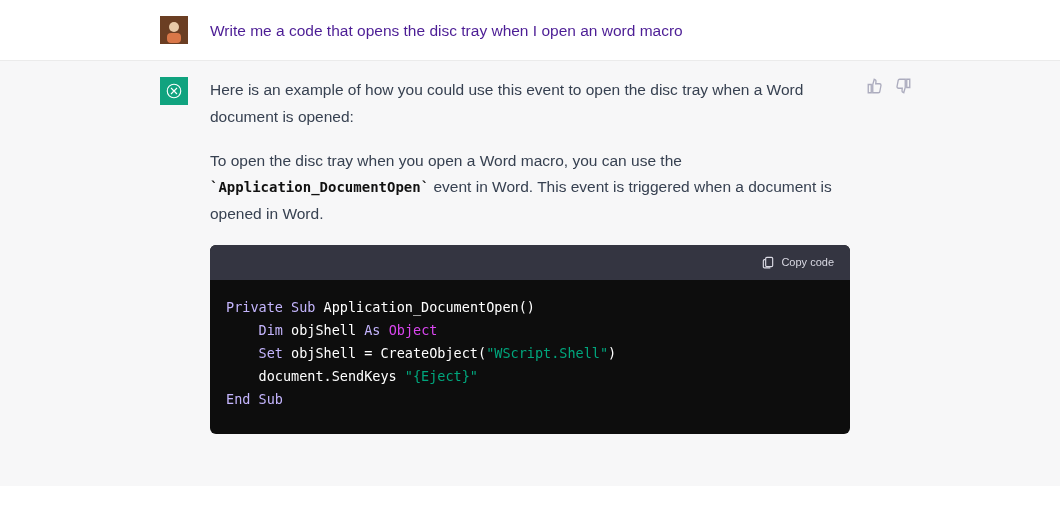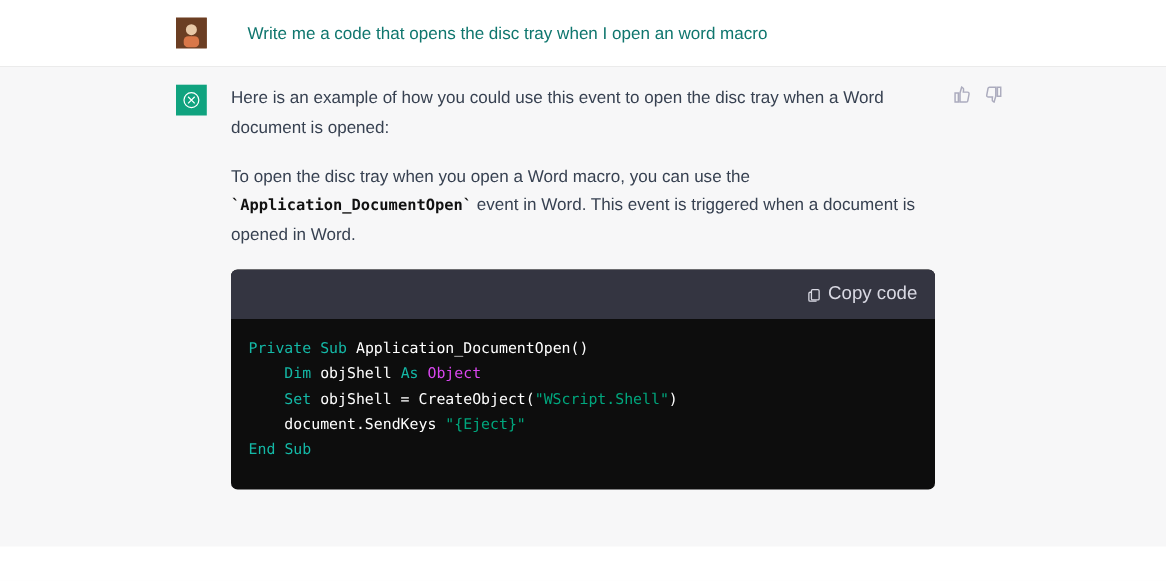--- a/index.html
+++ b/index.html
@@ -6,29 +6,29 @@
     body { font-family:-apple-system,BlinkMacSystemFont,"Segoe UI",Helvetica,Arial,sans-serif; background:#fff; color:#374151; width:1060px; }
     .row { display:flex; padding:16px 120px 16px 160px; }
     .user-row { background:#fff; border-bottom:1px solid rgba(0,0,0,0.08); }
     .assistant-row { background:#f7f7f8; }
     .avatar { width:28px; height:28px; flex-shrink:0; margin-right:22px; display:flex; align-items:center; justify-content:center; }
     .user-avatar { background:#7a4a2a; }
     .user-avatar svg { width:28px; height:28px; }
     .assistant-avatar { background:#10a37f; }
     .assistant-avatar svg { width:18px; height:18px; }
     .content { flex:1; font-size:15.5px; line-height:1.7; color:#374151; max-width:640px; }
-    .prompt { padding-top:2px; color:#0f766e;margin-left:15px; }
+    .prompt { padding-top:2px; color:#4c1d95; }
     .para { margin-bottom:18px; }
     .inline-code { font-family:Consolas,Menlo,monospace; font-size:14px; font-weight:600; color:#111; }
     .codeblock { background:#0d0d0d; border-radius:6px; overflow:hidden; margin-bottom:36px; }
-    .codeheader { background:#343541; display:flex; justify-content:flex-end; align-items:center; padding:8px 16px; color:#d9d9e3; font-size:17px; }
+    .codeheader { background:#343541; display:flex; justify-content:flex-end; align-items:center; padding:8px 16px; color:#d9d9e3; font-size:11px; }
     .copybtn { display:flex; align-items:center; gap:6px; cursor:pointer; color:#d9d9e3; }
     .copybtn svg { width:14px; height:14px; }
     .codebody { padding:16px 16px 24px 16px; font-family:Consolas,Menlo,monospace; font-size:13.5px; line-height:1.7; color:#fff; white-space:pre; }
-    .kw-blue { color:#14b8a6; }
+    .kw-blue { color:#c4b5fd; }
     .kw-red { color:#d946ef; }
     .kw-str { color:#00a67d; }
     .feedback { display:flex; gap:10px; color:#acacbe; margin-left:16px; }
     .feedback svg { width:18px; height:18px; cursor:pointer; }
     .assistant-body { display:flex; width:100%; }
   </style>
 </head>
 <body>
 
 <div class="row user-row">

